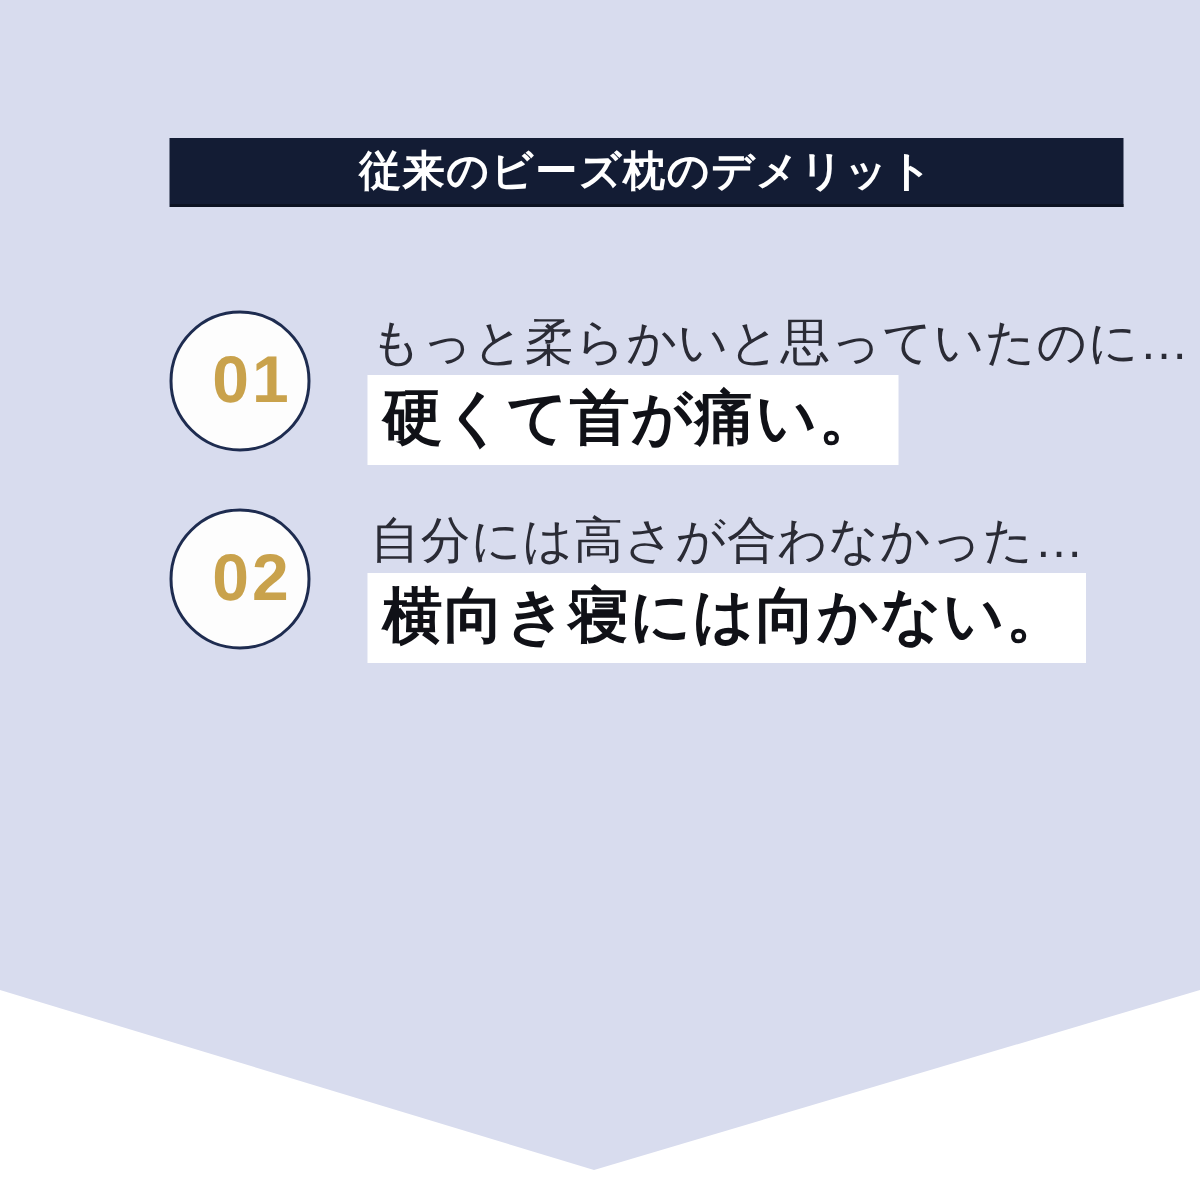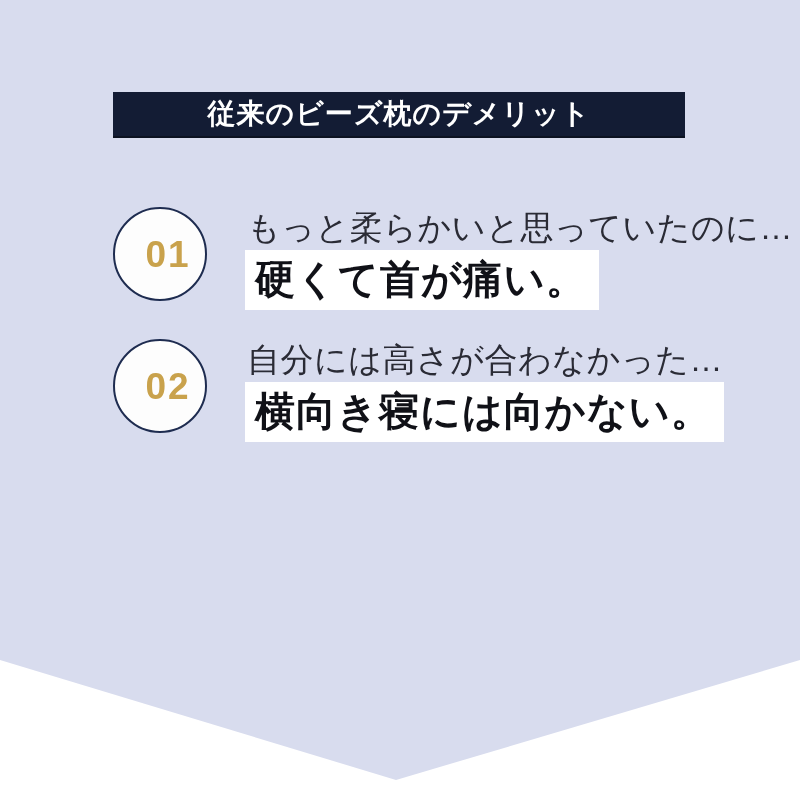--- a/index.html
+++ b/index.html
@@ -30,21 +30,21 @@
   .backdrop{
     position:absolute;
     inset:0;
     background:var(--bg-lavender);
     clip-path:polygon(0 0, 100% 0, 100% 82.5%, 49.5% 97.5%, 0 82.5%);
   }
   .header-bar{
     position:absolute;
     left:113px;
     top:92px;
-    width:572px;
+    width:636px;
     height:46px;
     background:var(--navy);
     display:flex;
     align-items:center;
     justify-content:center;
     box-shadow:inset 0 -5px 0 -3px rgba(0,0,0,0.35);
   }
   .header-bar .title{
     color:var(--header-text);
     font-size:28px;
@@ -70,21 +70,21 @@
     height:94px;
     border-radius:50%;
     background:#fdfdfd;
     border:2.5px solid var(--circle-border);
     display:flex;
     align-items:center;
     justify-content:center;
   }
   .num-circle .num{
     color:var(--gold);
-    font-size:37px;
+    font-size:44px;
     font-weight:bold;
     letter-spacing:2px;
     margin-left:16px; 
     line-height:1;
   }
   .item-text{
     position:absolute;
     left:132px;
     top:4px;
     white-space:nowrap;

